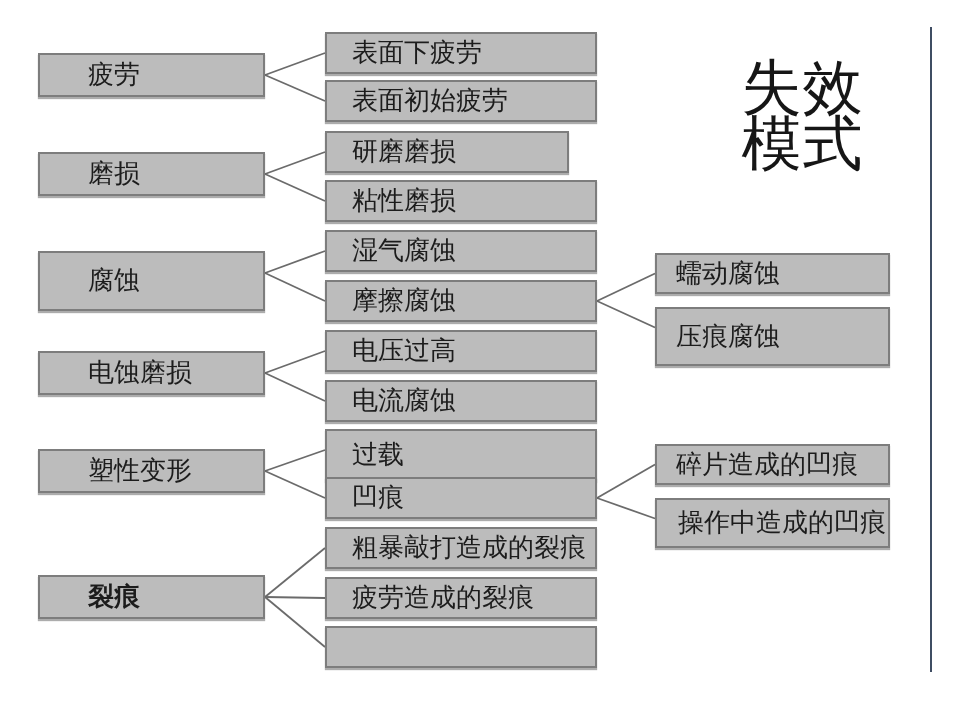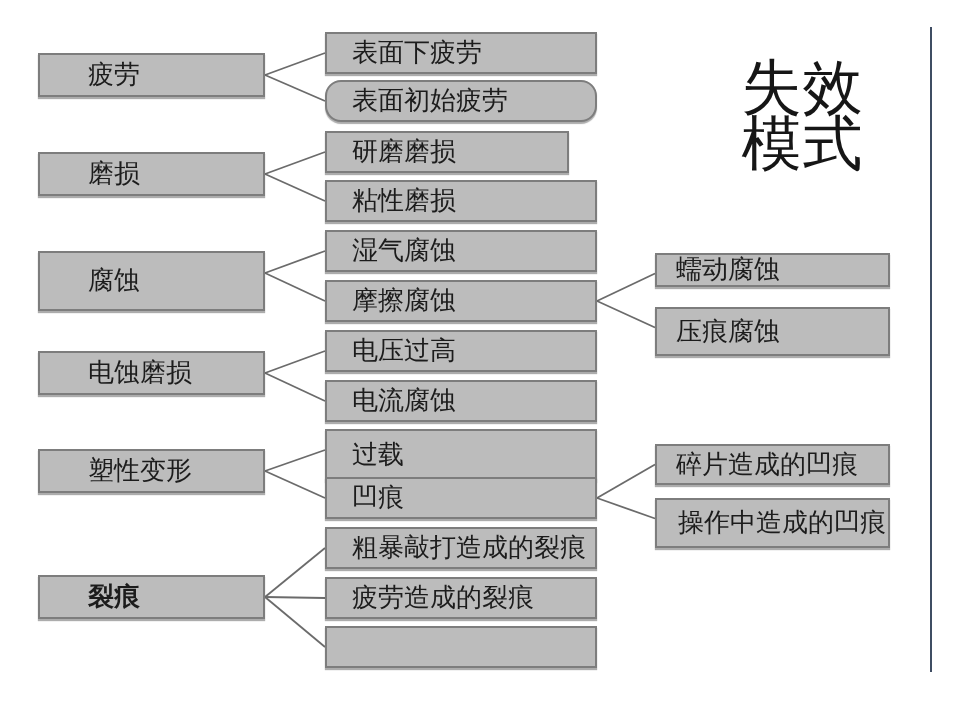--- a/index.html
+++ b/index.html
@@ -68,21 +68,21 @@
       </div>
       <div class="node col-left" style="left: 38px; top: 449px; width: 227px; height: 44px;">
         <span>塑性变形</span>
       </div>
       <div class="node col-left" style="left: 38px; top: 575px; width: 227px; height: 44px; font-weight: bold;">
         <span>裂痕</span>
       </div>
       <div class="node col-mid" style="left: 325px; top: 32px; width: 272px; height: 42px;">
         <span>表面下疲劳</span>
       </div>
-      <div class="node col-mid" style="left: 325px; top: 80px; width: 272px; height: 42px; border-radius: 16px;">
+      <div class="node col-mid" style="left: 325px; top: 80px; width: 272px; height: 42px;">
         <span>表面初始疲劳</span>
       </div>
       <div class="node col-mid" style="left: 325px; top: 131px; width: 244px; height: 42px;">
         <span>研磨磨损</span>
       </div>
       <div class="node col-mid" style="left: 325px; top: 180px; width: 272px; height: 42px;">
         <span>粘性磨损</span>
       </div>
       <div class="node col-mid" style="left: 325px; top: 230px; width: 272px; height: 42px;">
         <span>湿气腐蚀</span>
@@ -104,24 +104,24 @@
       </div>
       <div class="node col-mid" style="left: 325px; top: 527px; width: 272px; height: 42px;">
         <span>粗暴敲打造成的裂痕</span>
       </div>
       <div class="node col-mid" style="left: 325px; top: 577px; width: 272px; height: 42px;">
         <span>疲劳造成的裂痕</span>
       </div>
       <div class="node col-mid" style="left: 325px; top: 626px; width: 272px; height: 42px;">
         <span></span>
       </div>
-      <div class="node col-right" style="left: 655px; top: 253px; width: 235px; height: 34px;">
+      <div class="node col-right" style="left: 655px; top: 253px; width: 235px; height: 41px;">
         <span>蠕动腐蚀</span>
       </div>
-      <div class="node col-right" style="left: 655px; top: 307px; width: 235px; height: 49px;">
+      <div class="node col-right" style="left: 655px; top: 307px; width: 235px; height: 59px;">
         <span>压痕腐蚀</span>
       </div>
       <div class="node col-right" style="left: 655px; top: 444px; width: 235px; height: 41px;">
         <span>碎片造成的凹痕</span>
       </div>
       <div class="node col-right" style="left: 655px; top: 498px; width: 235px; height: 50px; justify-content: center;">
         <span>操作中造成的凹痕</span>
       </div>
     </div>
   <div id="title">

